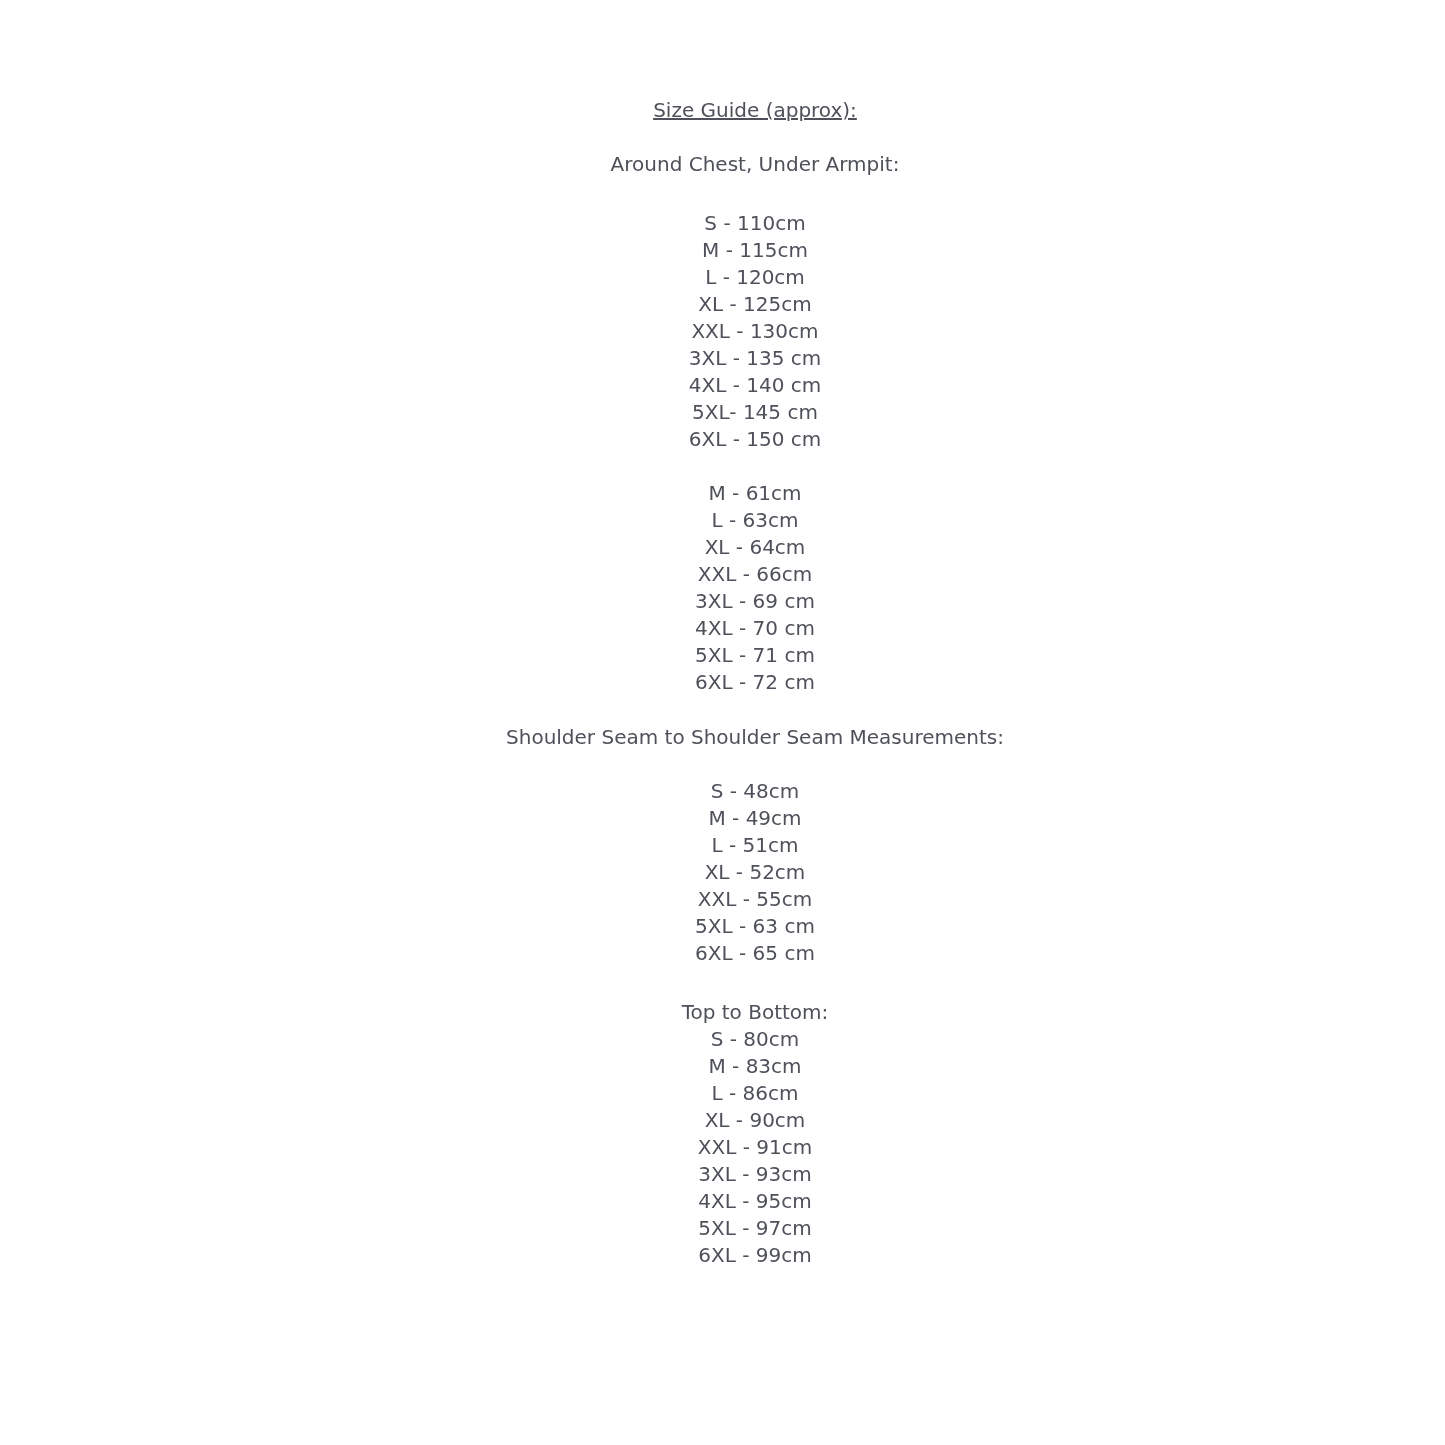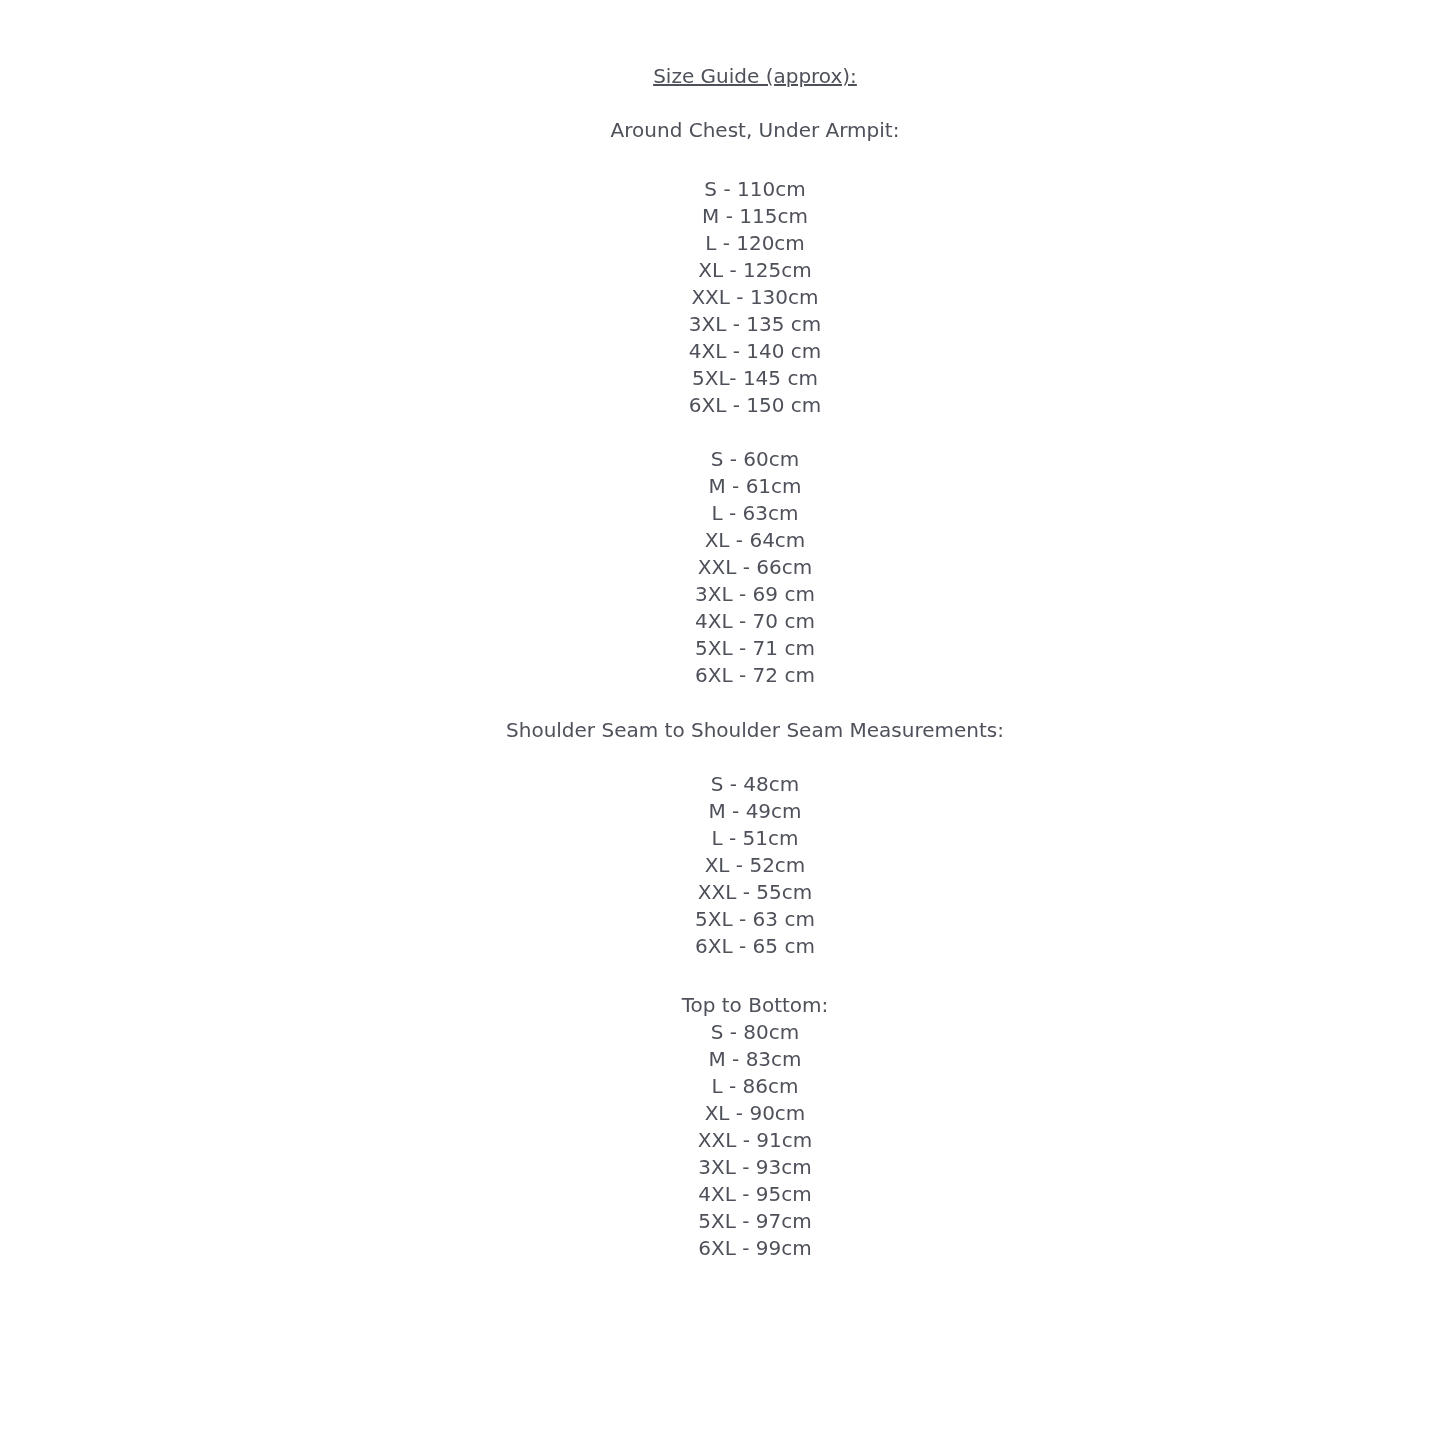--- a/index.html
+++ b/index.html
@@ -10,21 +10,21 @@
   body {
     width: 1445px;
     height: 1445px;
     font-family: "DejaVu Sans", "Liberation Sans", sans-serif;
     overflow: hidden;
   }
   .doc {
     box-sizing: border-box;
     width: 1380px;
     margin-left: 65px;
-    padding-top: 63px;
+    padding-top: 97px;
     text-align: center;
     font-size: 20px;
     line-height: 27px;
     letter-spacing: 0px;
   }
   .title {
     text-decoration: underline;
     margin-bottom: 27px;
   }
   .heading { margin-bottom: 0; }
@@ -50,21 +50,20 @@
     <div class="row">L - 120cm</div>
     <div class="row">XL - 125cm</div>
     <div class="row">XXL - 130cm</div>
     <div class="row">3XL - 135 cm</div>
     <div class="row">4XL - 140 cm</div>
     <div class="row">5XL- 145 cm</div>
     <div class="row">6XL - 150 cm</div>
   </div>
 
   <div class="list gap-md">
-    <div class="row">S - 60cm</div>
     <div class="row">M - 61cm</div>
     <div class="row">L - 63cm</div>
     <div class="row">XL - 64cm</div>
     <div class="row">XXL - 66cm</div>
     <div class="row">3XL - 69 cm</div>
     <div class="row">4XL - 70 cm</div>
     <div class="row">5XL - 71 cm</div>
     <div class="row">6XL - 72 cm</div>
   </div>
 

